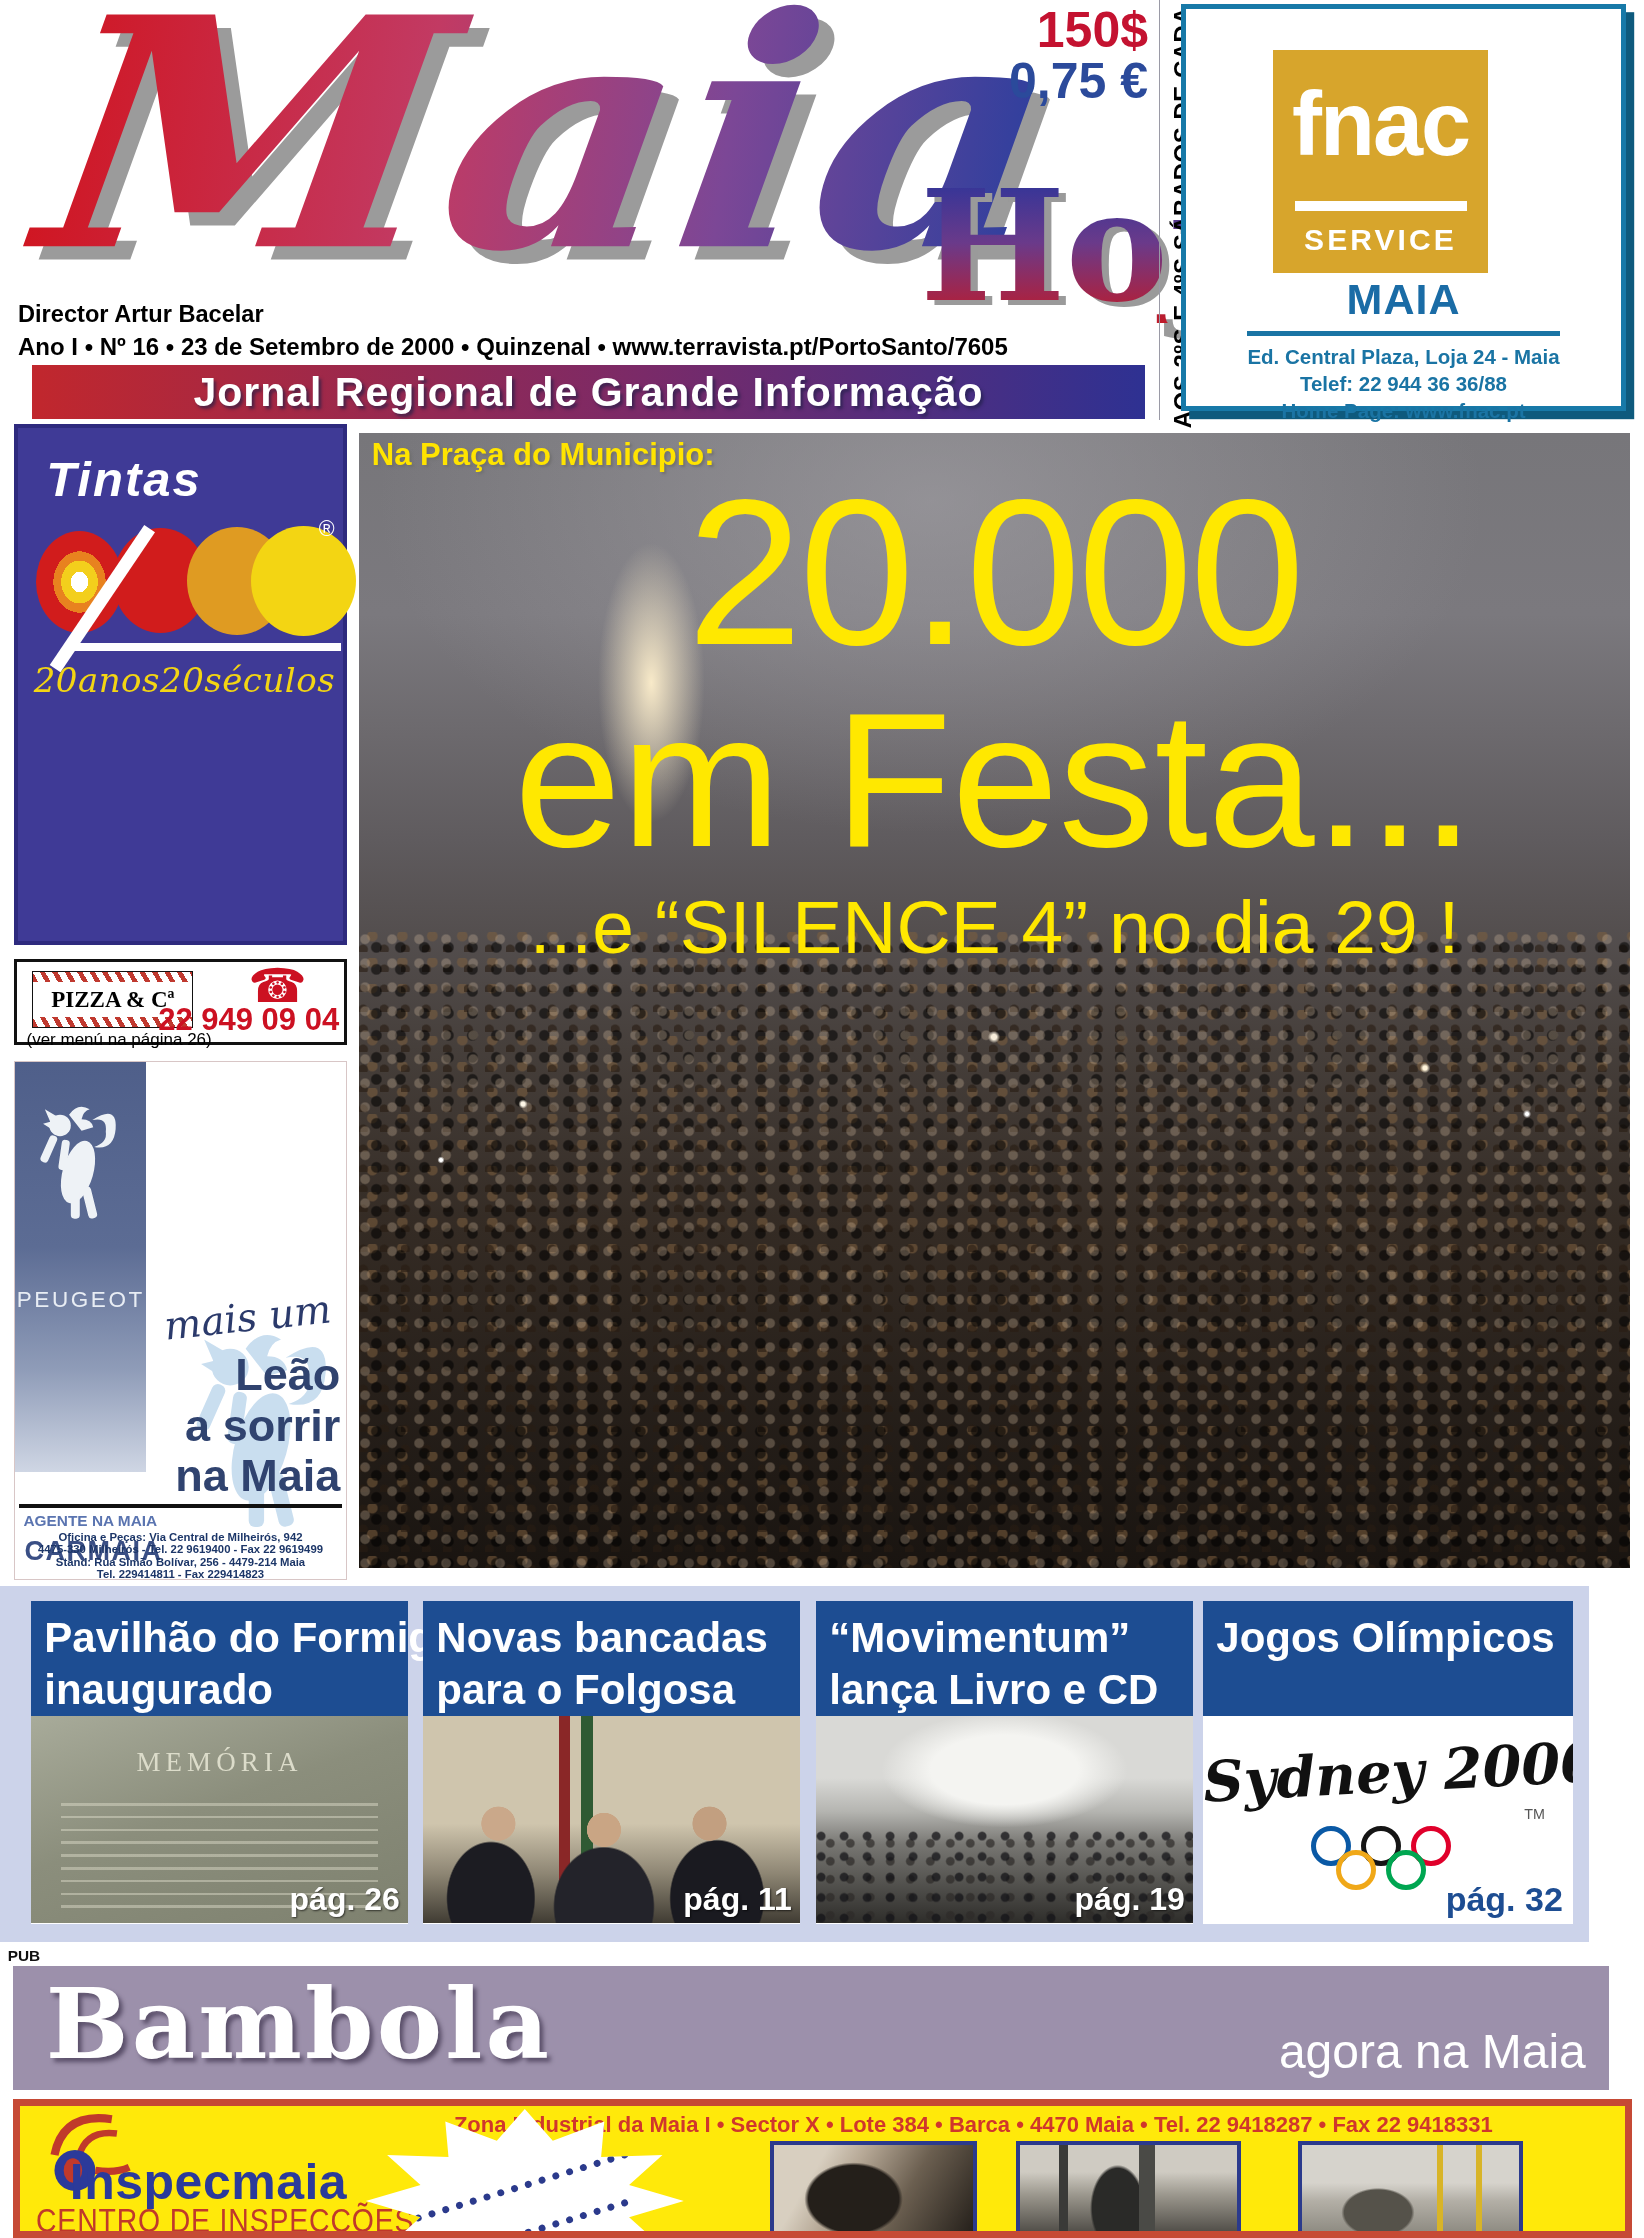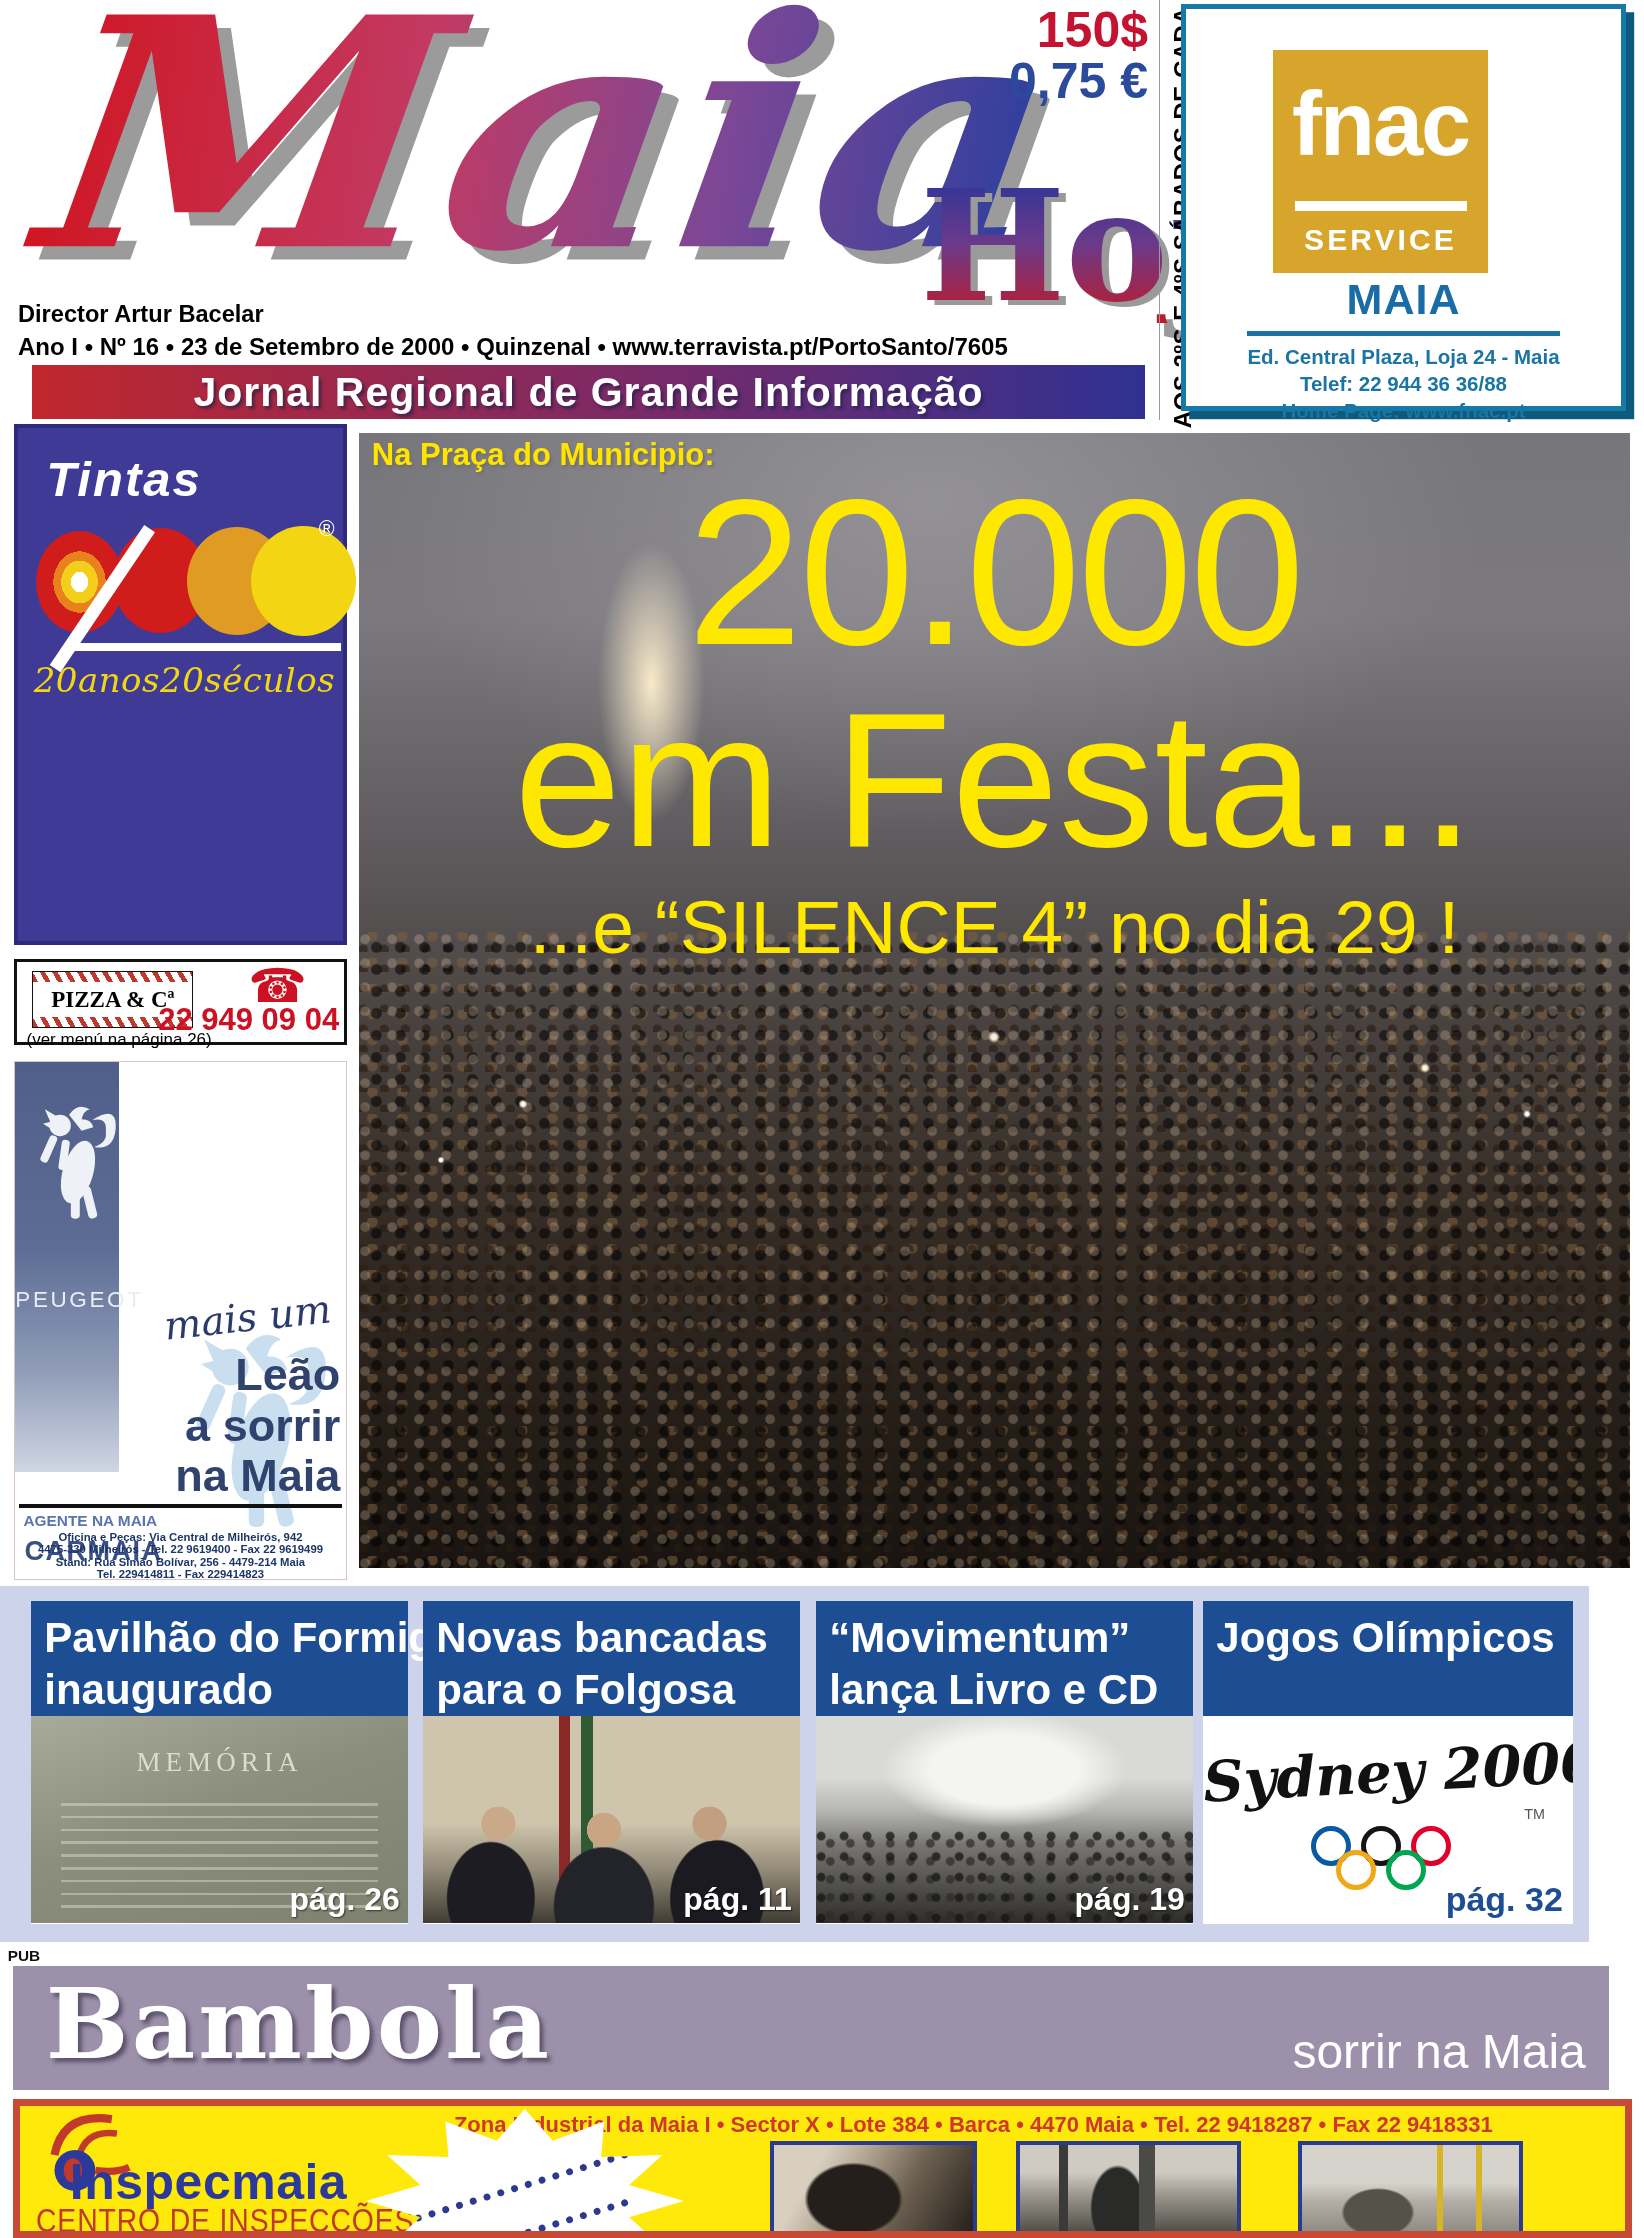--- a/index.html
+++ b/index.html
@@ -80,21 +80,21 @@
         display:flex;flex-direction:column;justify-content:space-between;}
   .hatch{height:10.2px;background:repeating-linear-gradient(60deg,#c0392f 0 4.6px,#fff 4.6px 10.8px);}
   .pizza-name{text-align:center;font-family:"Liberation Serif",serif;font-weight:bold;font-size:23px;
         line-height:23.6px;}
   .pizza-note{position:absolute;left:9.2px;top:68px;font-size:17px;}
   .phone-glyph{position:absolute;left:231px;top:-4.1px;color:#cc1122;font-size:47px;}
   .pizza-phone{position:absolute;right:5.1px;bottom:4.1px;color:#cc1122;font-size:31px;font-weight:bold;}
 
   .peugeot-ad{left:14.3px;top:1061px;width:333px;height:519px;background:#fff;box-sizing:border-box;
         border:1px solid #d8c6c6;}
-  .pg-bar{position:absolute;left:0;top:0;width:104px;height:410px;
+  .pg-bar{position:absolute;left:0;top:0;width:131px;height:410px;
         background:linear-gradient(180deg,#4f5f8a 0%,#5c6c94 45%,#8f9cb8 75%,#cfd6e4 100%);}
   .pg-lion{position:absolute;left:18px;top:12.8px;width:90px;height:169px;color:#eef2f6;}
   .pg-word{position:absolute;left:0;top:225px;width:100%;text-align:center;color:#e8edf4;
         font-size:22.5px;letter-spacing:2.6px;}
   .pg-dealer{position:absolute;left:9.2px;top:474px;color:#3a4f85;font-size:27px;font-weight:bold;
         letter-spacing:1.5px;}
   .pg-watermark{position:absolute;left:169px;top:220px;width:154px;height:287px;color:#bcd6ec;opacity:.8;}
   .pg-script{position:absolute;left:149px;top:233px;color:#2b3a6b;font-size:39px;font-style:italic;
         font-family:"DejaVu Serif",serif;transform:rotate(-6deg);}
   .pg-line{position:absolute;right:6.1px;color:#30436f;font-size:45px;font-weight:bold;}
@@ -389,21 +389,21 @@
         </div>
         <div class="tpage-blue">pág. 32</div>
       </div>
     </div>
   </div>
 
   <div class="abs pub">PUB</div>
 
   <div class="abs bambola">
     <div class="bambola-brand">Bambola</div>
-    <div class="bambola-tag">sorrir na Maia</div>
+    <div class="bambola-tag">agora na Maia</div>
   </div>
 
   <div class="abs inspec-ad">
     <div class="inspec-info">Zona Industrial da Maia I • Sector X • Lote 384 • Barca • 4470 Maia • Tel. 22 9418287 • Fax 22 9418331</div>
     <svg class="inspec-mark" viewBox="0 0 250 170">
       <path d="M150,20 q-95,-14 -112,70" stroke="#c0392b" stroke-width="16" fill="none"></path>
       <path d="M160,48 q-60,-8 -74,44" stroke="#c0392b" stroke-width="13" fill="none"></path>
       <circle cx="78" cy="120" r="40" fill="#2b3a9a"></circle>
       <ellipse cx="74" cy="120" rx="18" ry="24" fill="#c0392b"></ellipse>
       <path d="M118,120 q40,6 66,-6" stroke="#c0392b" stroke-width="14" fill="none"></path>

